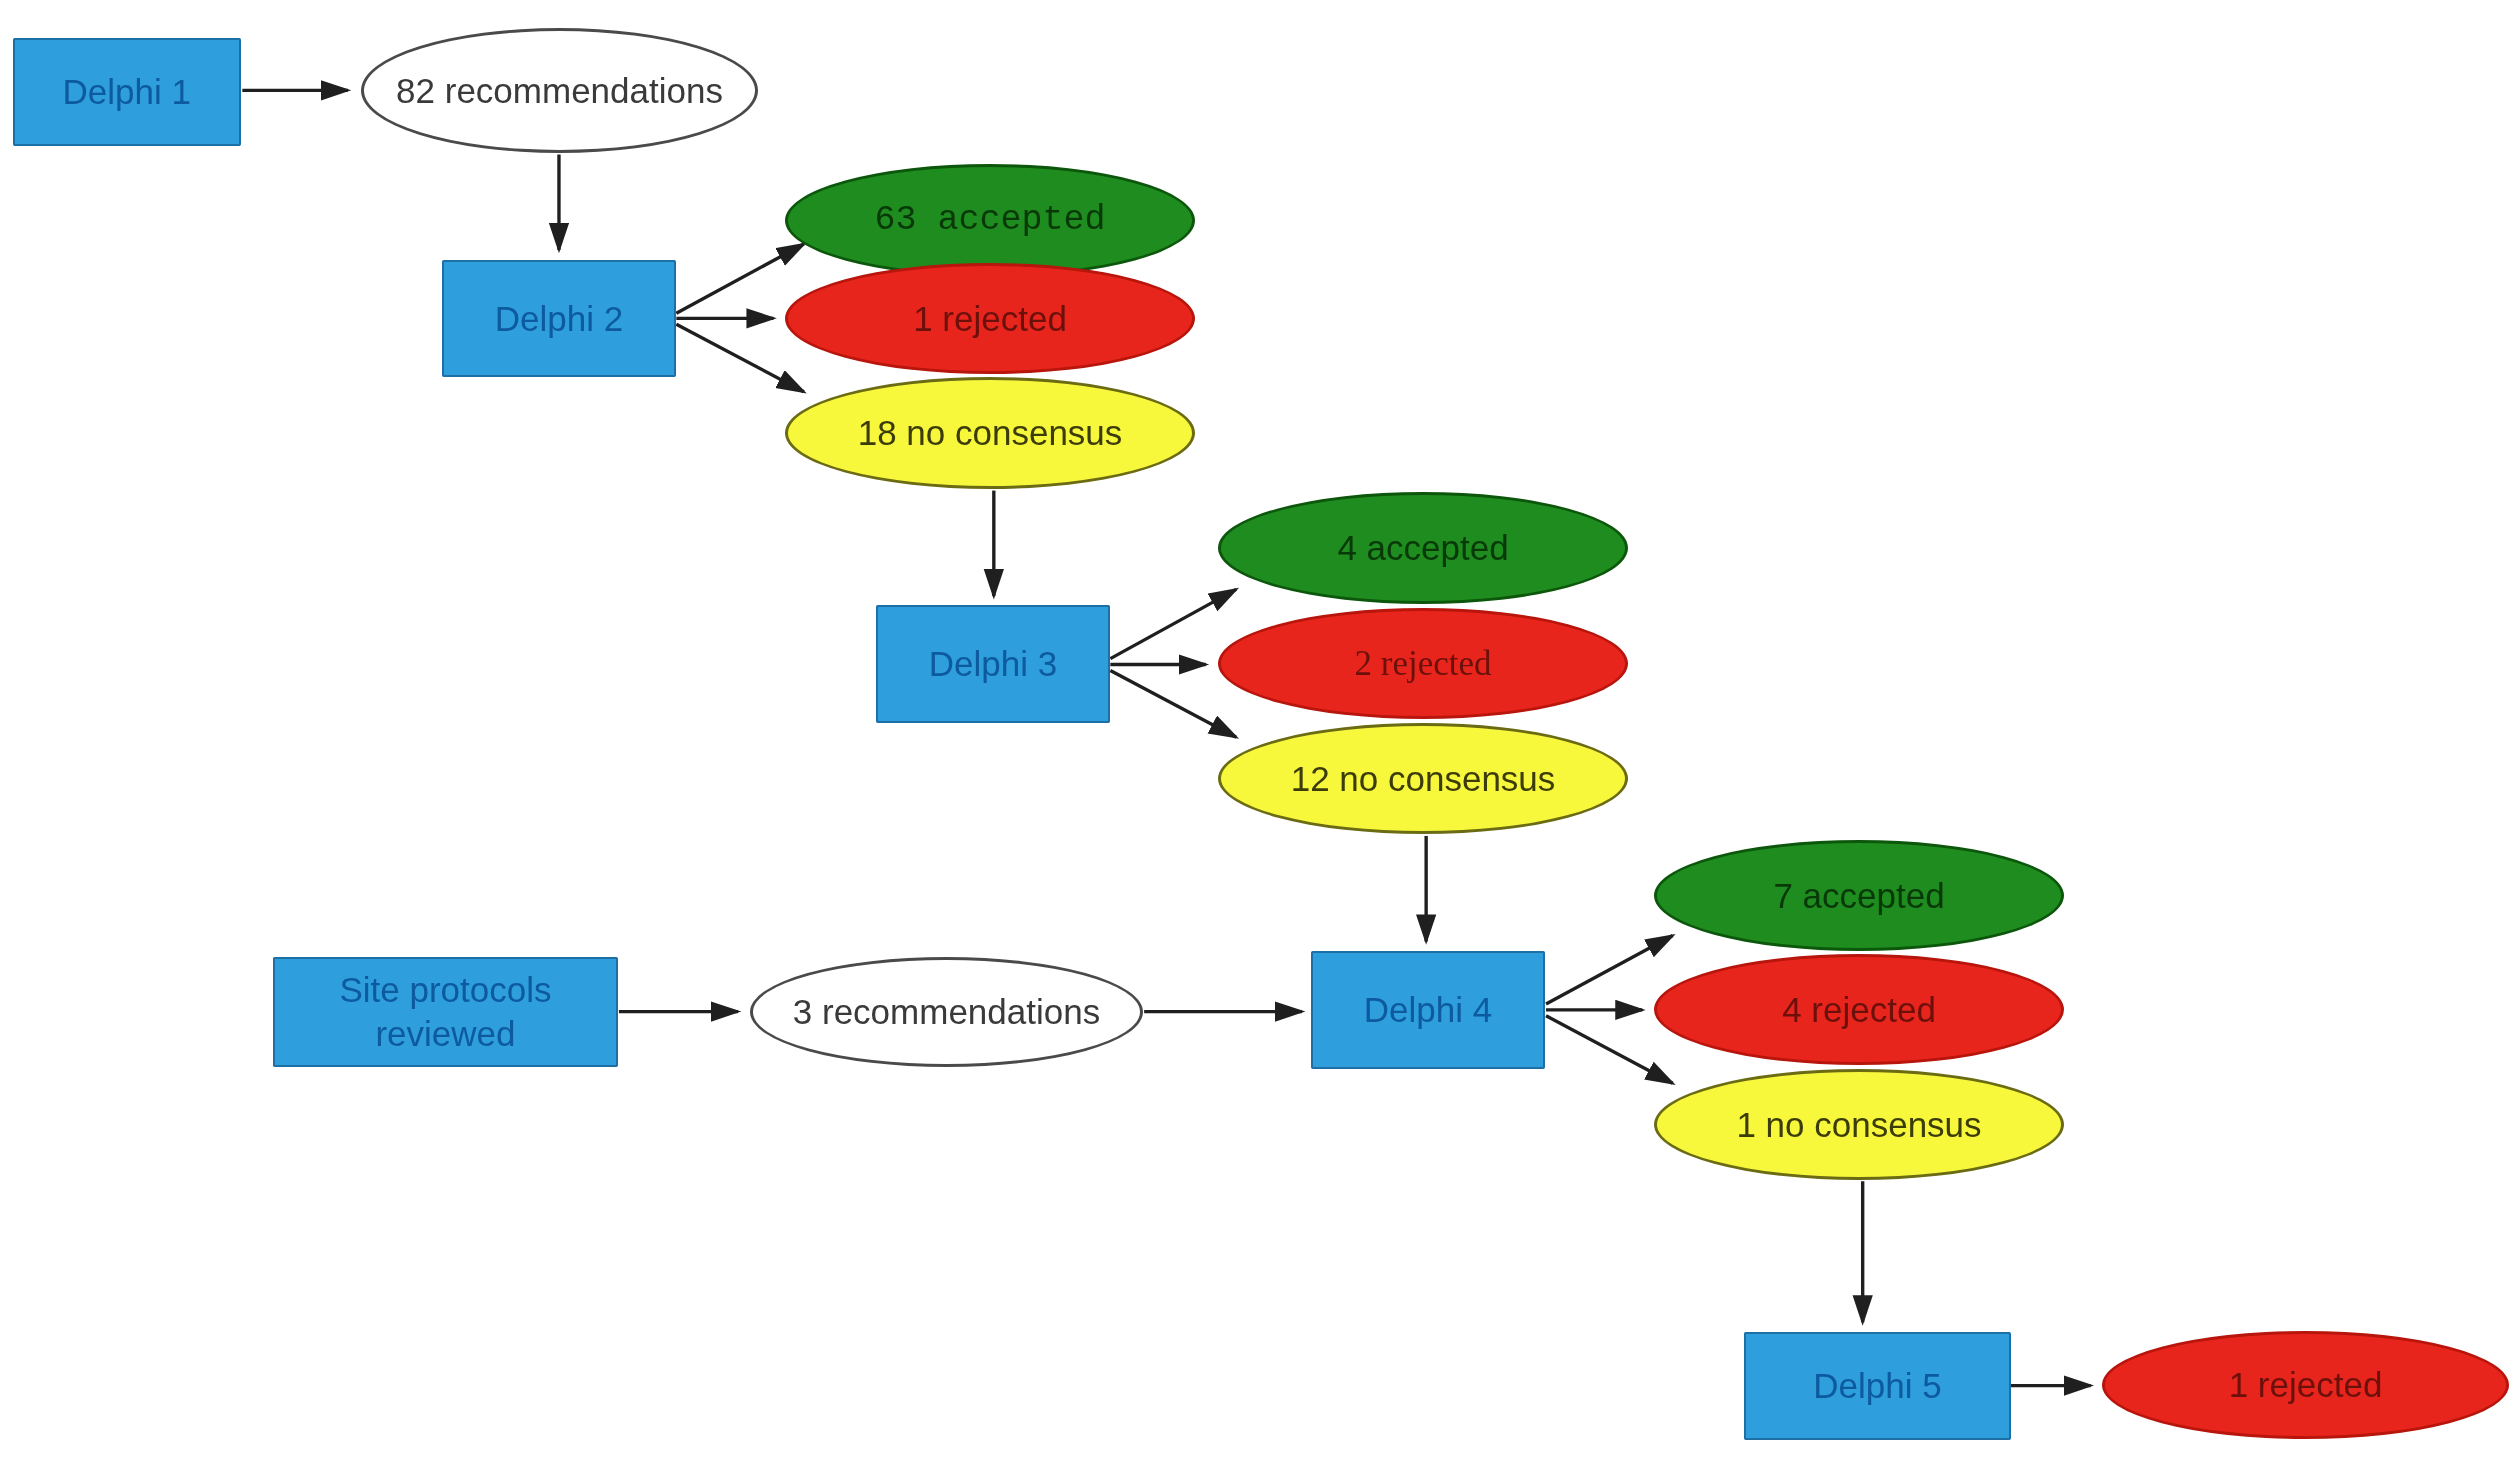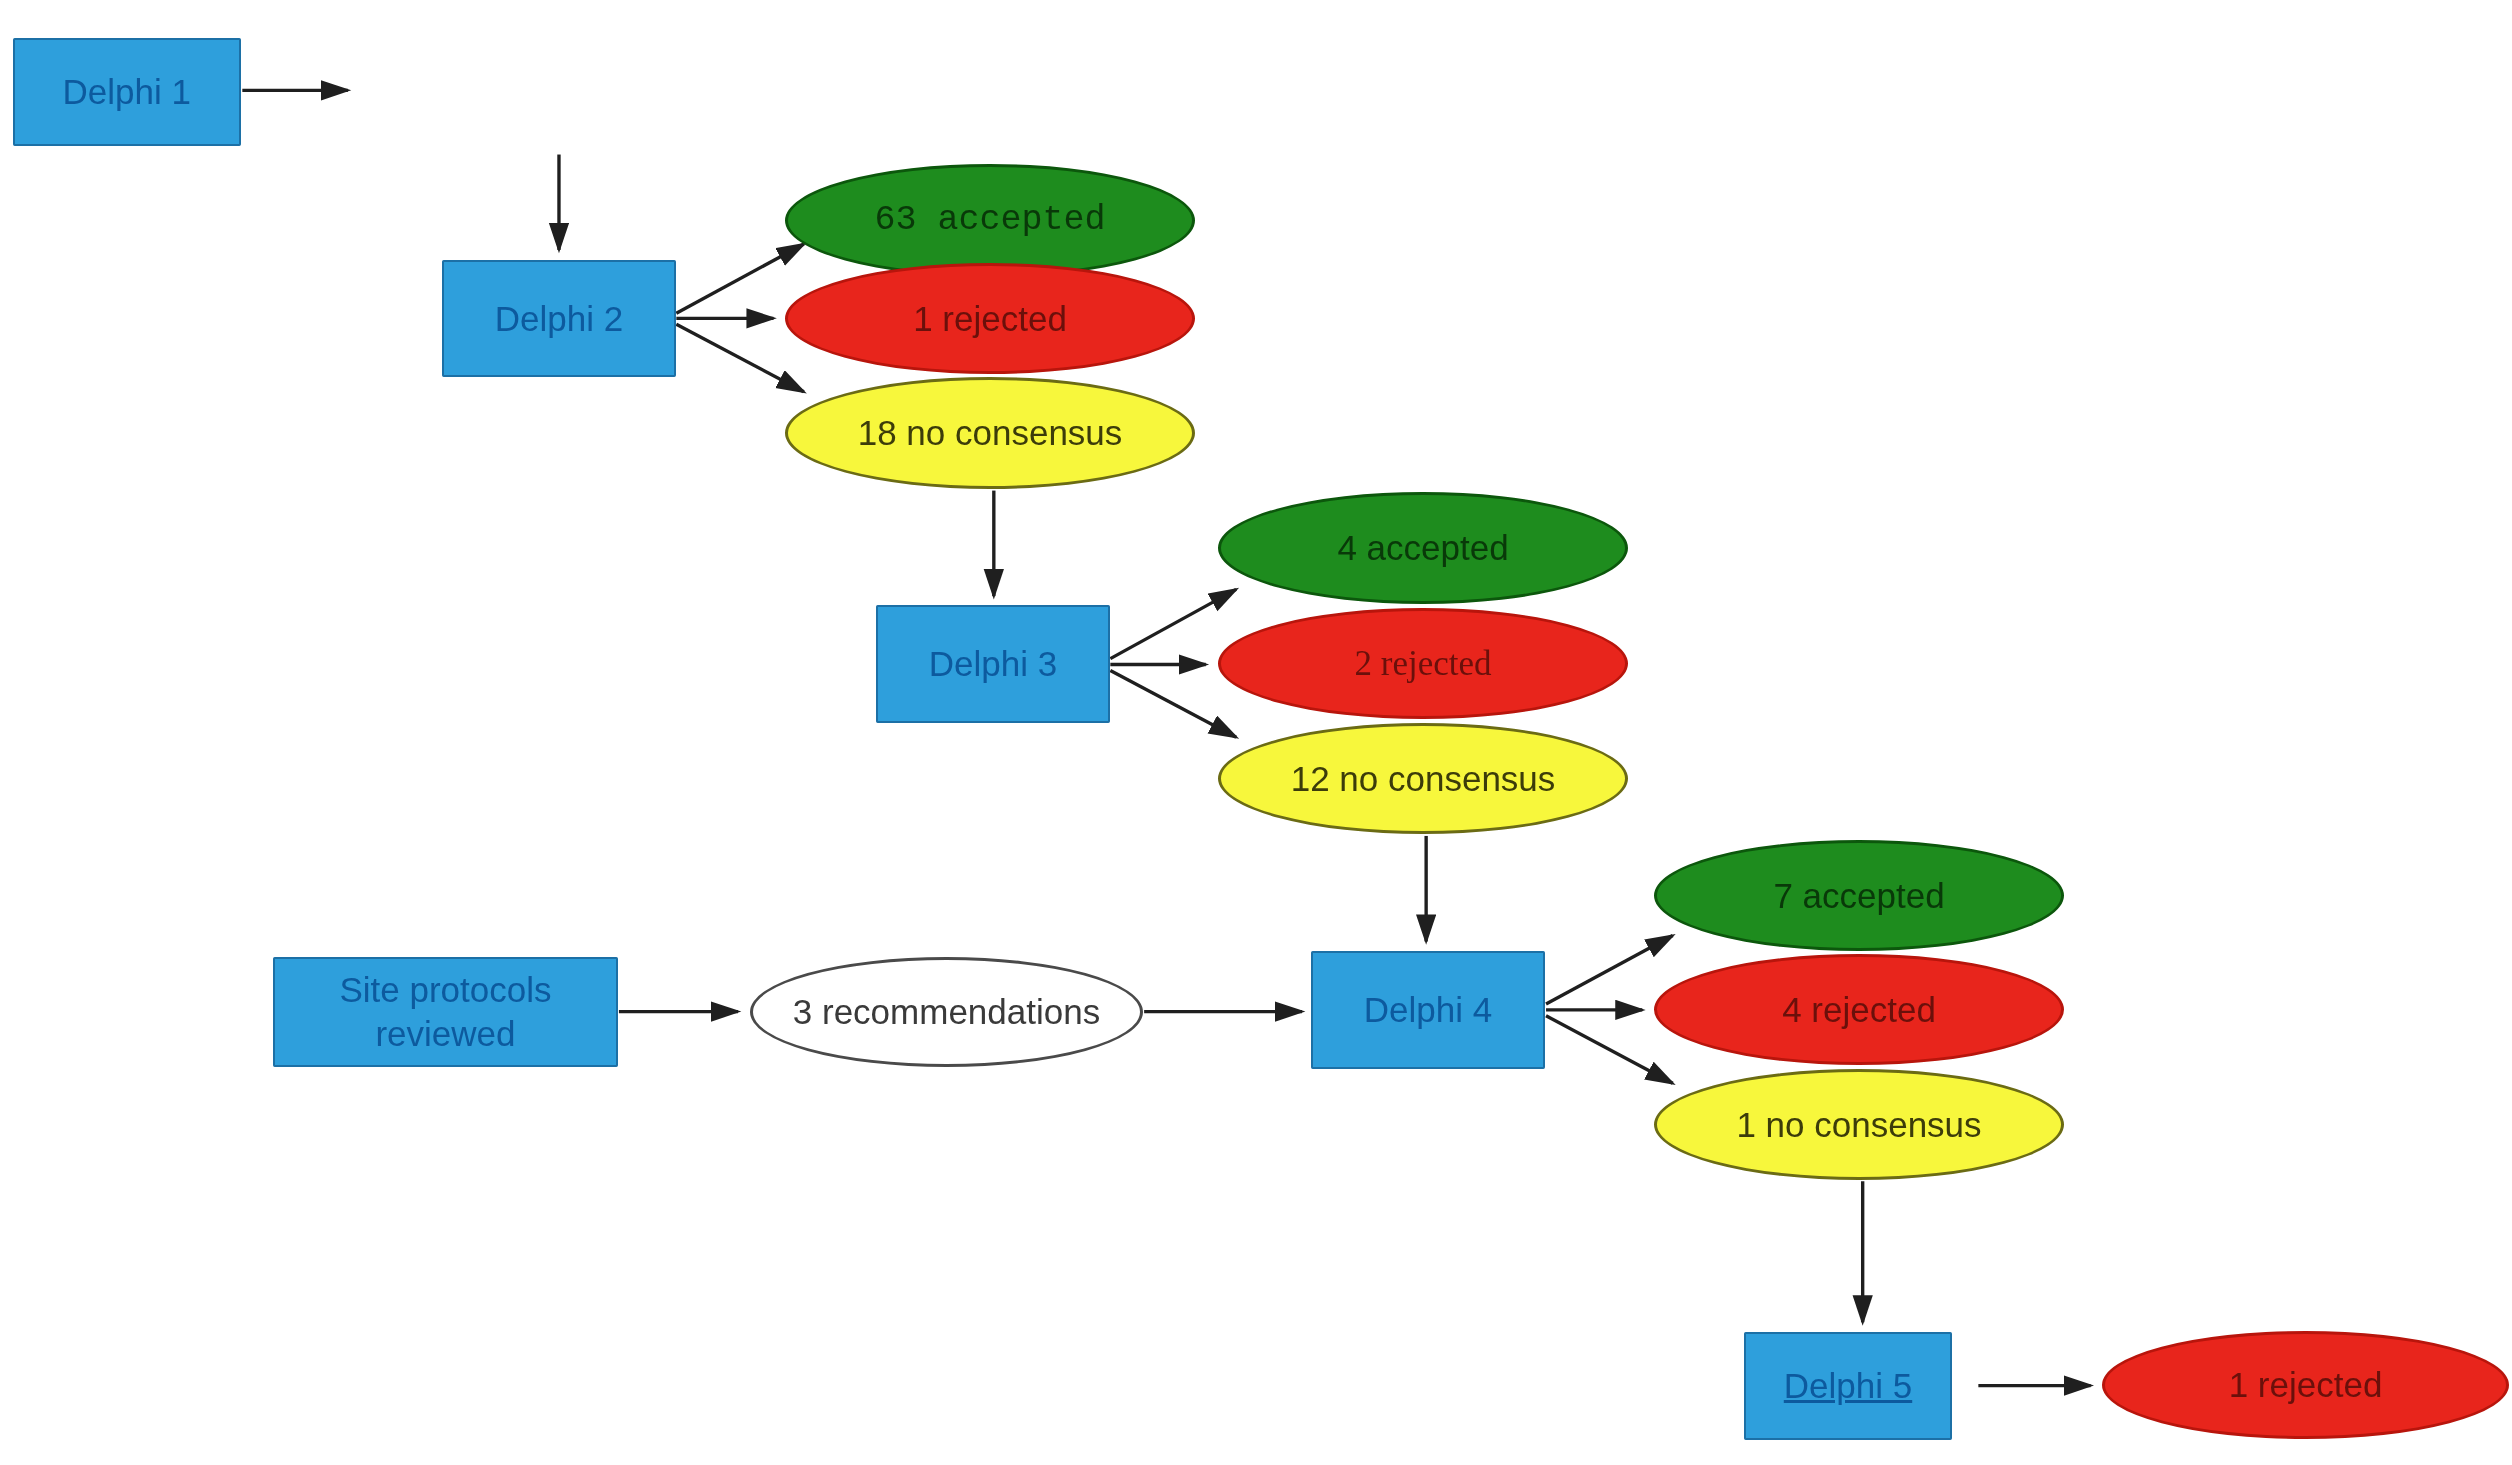--- a/index.html
+++ b/index.html
@@ -94,20 +94,23 @@
     <line x1="1831" y1="1196" x2="1945" y2="1196" marker-end="url(#ah)"></line>
     <line x1="1831" y1="1203" x2="1981" y2="1283" marker-end="url(#ah)"></line>
     <line x1="2206" y1="1399" x2="2206" y2="1566" marker-end="url(#ah)"></line>
     <line x1="2343" y1="1641" x2="2476" y2="1641" marker-end="url(#ah)"></line>
   </svg>
 
   <div class="node rect process" style="left:12.7px; top:38px; width:228px; height:108px;">
     <span>Delphi 1</span>
   </div>
 
+  <div class="node oval count" style="left:361px; top:28px; width:397px; height:125px;">
+    <span>82 recommendations</span>
+  </div>
 
   <div class="node rect process" style="left:442px; top:260px; width:234px; height:117px;">
     <span>Delphi 2</span>
   </div>
 
   <div class="node oval accepted" style="left:785px; top:164px; width:410px; height:113px;font-family:Liberation Mono, monospace;">
     <span>63 accepted</span>
   </div>
 
   <div class="node oval rejected" style="left:785px; top:263px; width:410px; height:111px;">
@@ -151,21 +154,21 @@
   </div>
 
   <div class="node oval rejected" style="left:1654px; top:954px; width:410px; height:111px;">
     <span>4 rejected</span>
   </div>
 
   <div class="node oval no-consensus" style="left:1654px; top:1069px; width:410px; height:111px;">
     <span>1 no consensus</span>
   </div>
 
-  <div class="node rect process" style="left:1744px; top:1332px; width:208px; height:108px;text-decoration:underline;">
+  <div class="node rect process" style="left:1744px; top:1332px; width:267px; height:108px;">
     <span>Delphi 5</span>
   </div>
 
   <div class="node oval rejected" style="left:2102px; top:1331px; width:407px; height:108px;">
     <span>1 rejected</span>
   </div>
 
 </div>
 
 

